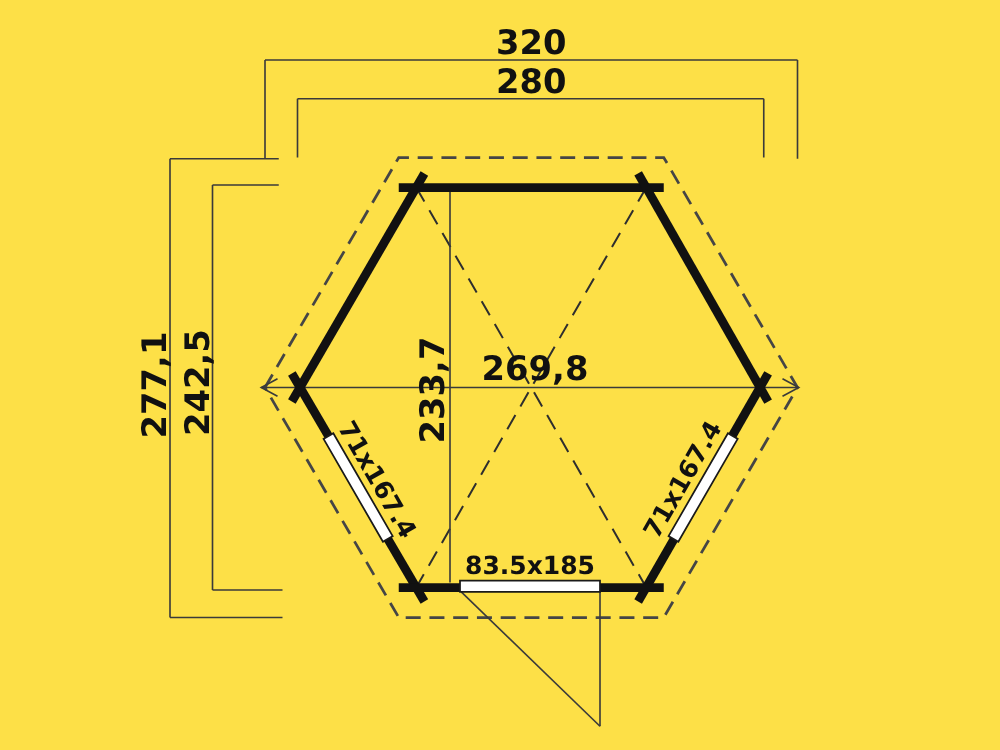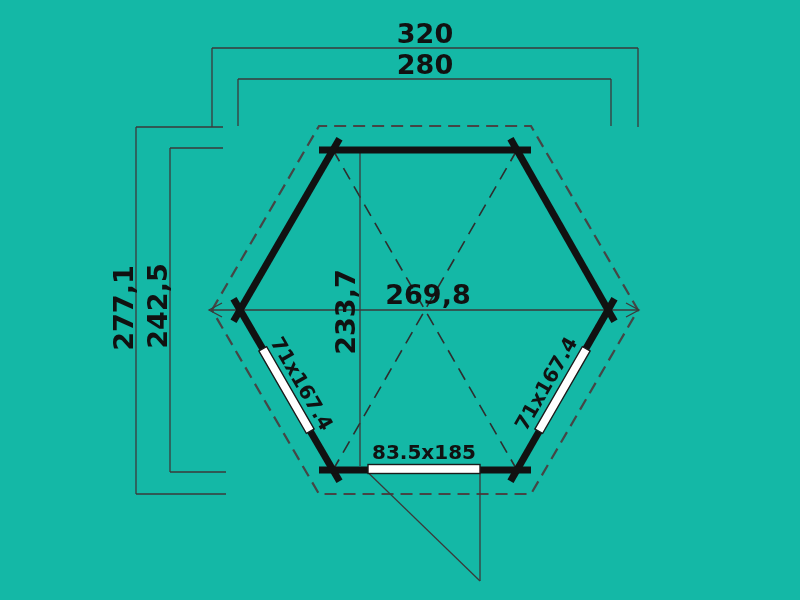--- a/index.html
+++ b/index.html
@@ -8,21 +8,21 @@
     width: 800px;
     height: 600px;
     background: #ffffff;
     overflow: hidden;
     font-family: "DejaVu Sans", sans-serif;
   }
   .plan-wrap {
     position: relative;
     width: 800px;
     height: 600px;
-    background: #14b8a6;
+    background: #fde047;
   }
   svg { display: block; }
   .dim-text {
     font-family: "DejaVu Sans", sans-serif;
     font-size: 27px;
     font-weight: bold;
     fill: #111111;
   }
   .open-text {
     font-family: "DejaVu Sans", sans-serif;

